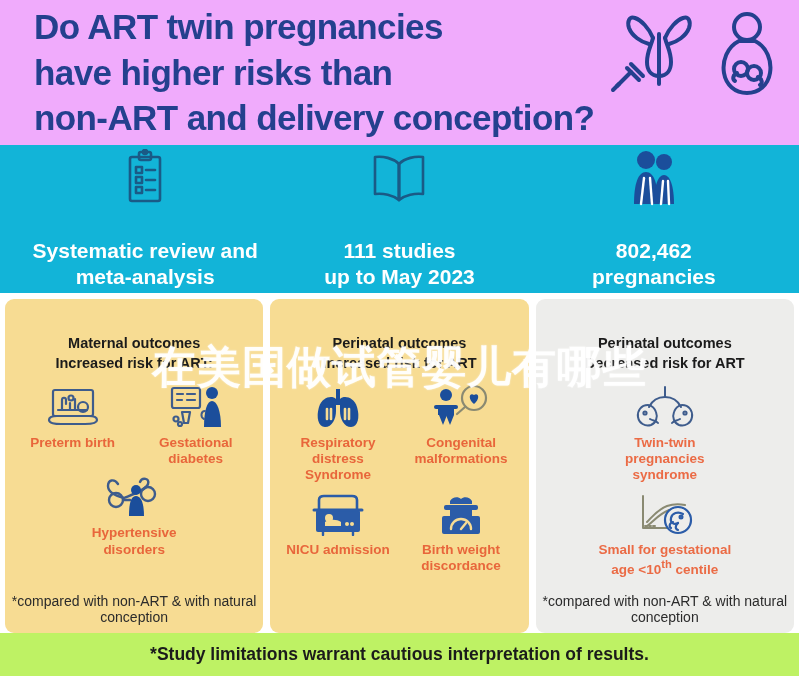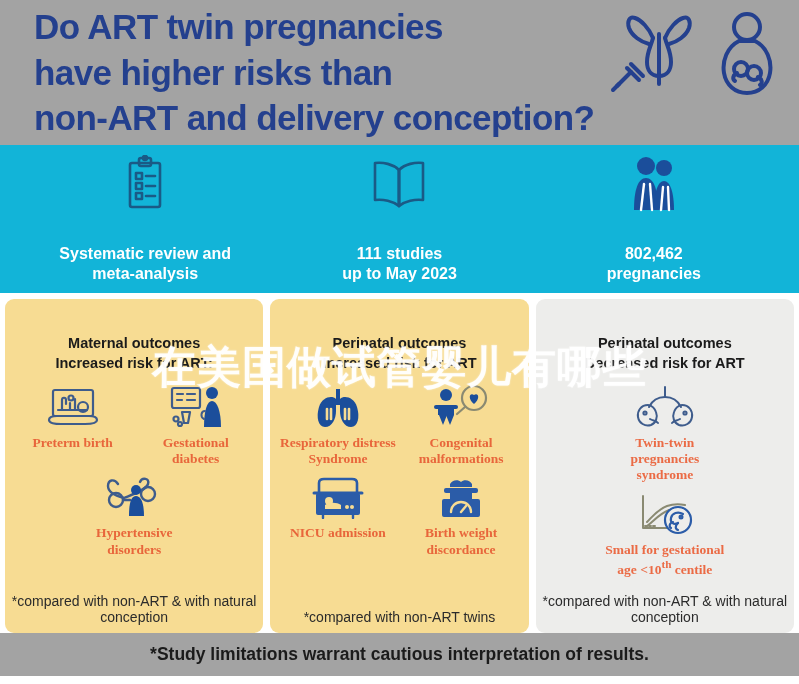--- a/index.html
+++ b/index.html
@@ -12,21 +12,21 @@
     height: 684px;
     font-family: "Liberation Sans", sans-serif;
     overflow: hidden;
     position: relative;
   }
 
   
   .header {
     position: relative;
     height: 145px;
-    background: #a3a3a3;
+    background: #f0abfc;
     display: flex;
     align-items: flex-start;
     box-sizing: border-box;
     padding: 4px 4px 0 0;
   }
   .header-title {
     width: 590px;
     padding-left: 34px;
     box-sizing: border-box;
     font-size: 35px;
@@ -68,21 +68,21 @@
     color: #ffffff;
   }
   .stat-icon {
     height: 58px;
     display: flex;
     align-items: center;
     justify-content: center;
     margin-bottom: 12px;
   }
   .stat-label {
-    font-size: 16px;
+    font-size: 21px;
     font-weight: 700;
     line-height: 1.22;
     color: #ffffff;
     white-space: pre-line;
     margin-top: 20px;
   }
 
   
   .panels {
     display: flex;
@@ -137,39 +137,38 @@
     align-items: center;
     justify-content: center;
     margin-bottom: 4px;
   }
   .item-label {
     font-size: 13.5px;
     font-weight: 700;
     line-height: 1.20;
     color: #E8663B;
     white-space: pre-line;
-    font-family: Liberation Serif, serif;
   }
   .panel.gray .item-label { color: #EB6B45; }
   .panel-note {
     text-align: center;
     font-size: 14px;
     font-weight: 400;
     color: #2b2b2b;
     padding: 2px 0 4px 0;
     margin-top: auto;
   }
 
   
   .footer {
     height: 43px;
     display: flex;
     align-items: center;
     justify-content: center;
-    background: #a3a3a3;
+    background: #bef264;
   }
   .footer-text {
     font-size: 17.5px;
     font-weight: 700;
     color: #1b1b1b;
   }
 
   
   .watermark {
     position: absolute;
@@ -446,21 +445,20 @@
               <path d="M15 38 A10 10 0 0 1 35 38"></path>
               <line x1="25" y1="38" x2="30" y2="32"></line>
             </g>
           </svg>
         </div>
         <div class="item-label">Birth weight
 discordance</div>
       </div>
 
     </div>
-    <div class="panel-note">*compared with non-ART twins</div>
   </div>
 
   <div class="panel gray">
     <div class="panel-title">Perinatal outcomes
 Decreased risk for ART</div>
     <div class="panel-grid">
 
       <div class="item">
         <div class="item-icon">
           <svg width="62" height="44" viewBox="0 0 62 44">

